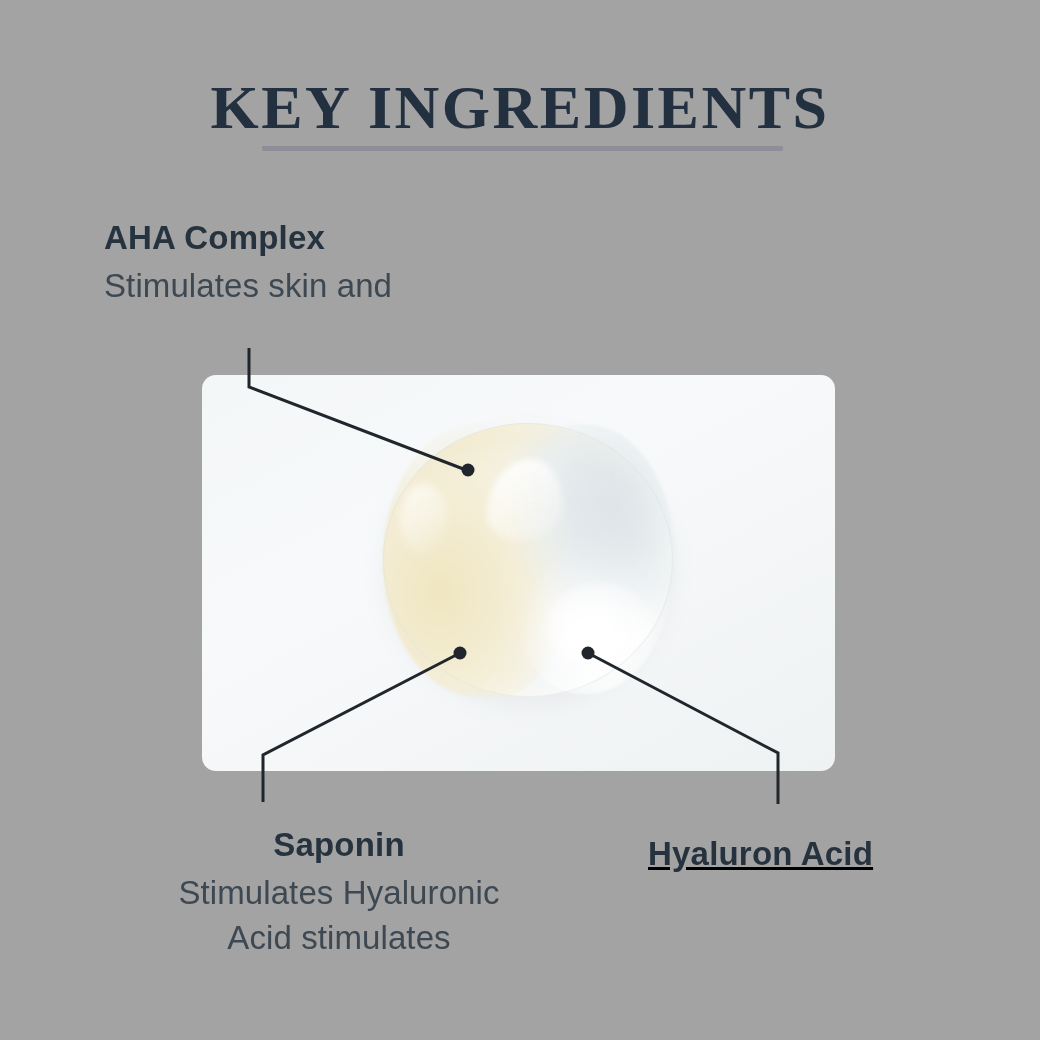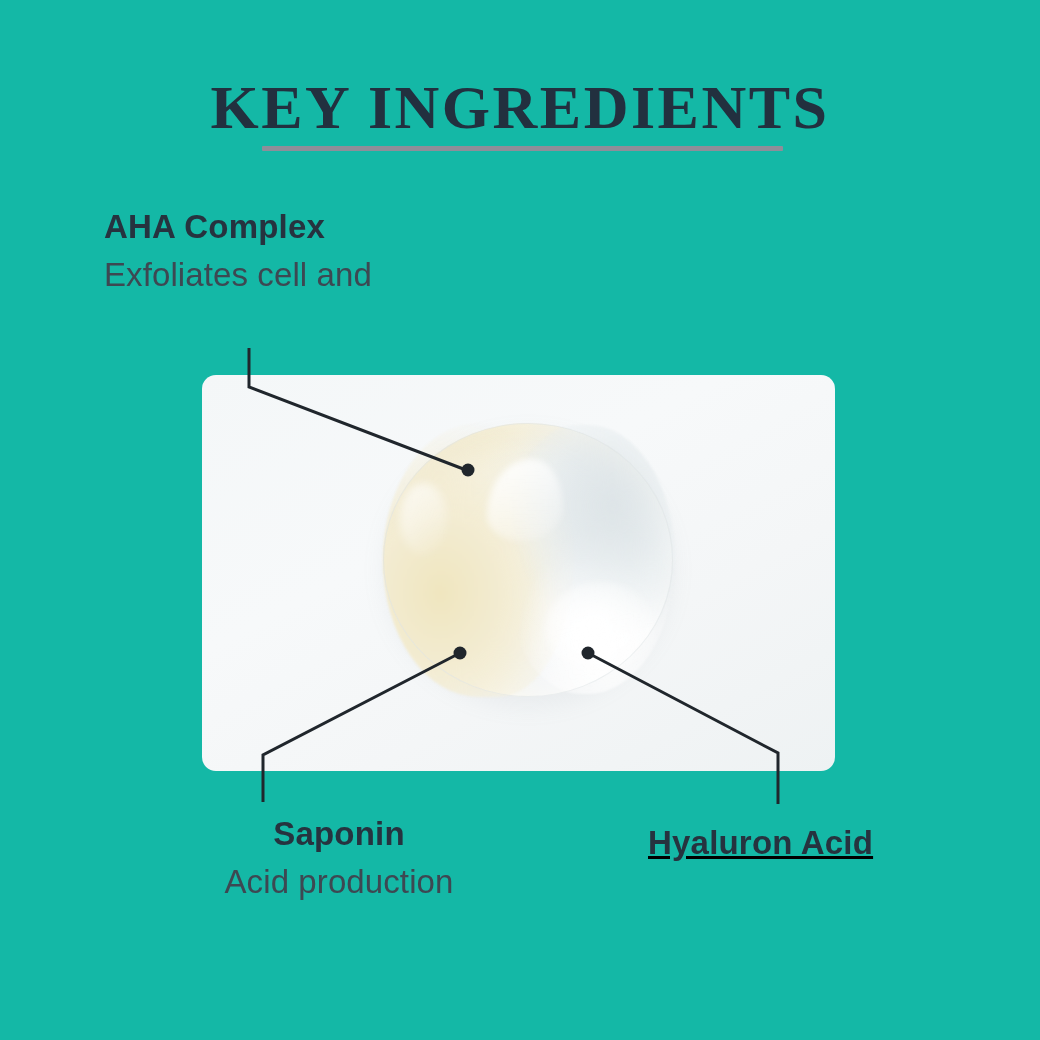--- a/index.html
+++ b/index.html
@@ -14,21 +14,21 @@
     font-family: "Liberation Sans", "DejaVu Sans", sans-serif;
     position: relative;
     -webkit-font-smoothing: antialiased;
   }
 
   #stage {
     position: absolute;
     left: 0; top: 0;
     width: 1040px;
     height: 1040px;
-    background: #14b8a6;
+    background: #a3a3a3;
   }
 
   
   .title-block {
     position: absolute;
     left: 0;
     top: 74px;
     width: 1040px;
     text-align: center;
   }
@@ -174,21 +174,21 @@
   .callout {
     position: absolute;
   }
   .callout-title {
     font-family: "Liberation Sans", "DejaVu Sans", sans-serif;
     font-weight: bold;
     font-size: 33px;
     line-height: 42px;
     color: #26333f;
     letter-spacing: 0.2px;
-    margin: 0 0 4px 0;
+    margin: 11px 0 4px 0;
     white-space: nowrap;
   }
   .callout-desc {
     font-family: "Liberation Sans", "DejaVu Sans", sans-serif;
     font-weight: normal;
     font-size: 33px;
     line-height: 45px;
     color: #3d4852;
     letter-spacing: 0.1px;
     margin: 0;
@@ -228,28 +228,29 @@
     <path d="M460,653 L263,755 L263,802"></path>
     <circle cx="460" cy="653" r="6.5"></circle>
 
     <path d="M588,653 L778,753 L778,804"></path>
     <circle cx="588" cy="653" r="6.5"></circle>
   </svg>
 
   <div class="callout" id="callout-aha">
     <p class="callout-title">AHA Complex</p>
     <p class="callout-desc">
-      <span class="line">Exfoliates cell and</span>
+      <span class="line">Stimulates skin and</span>
     </p>
   </div>
 
   <div class="callout" id="callout-saponin">
     <p class="callout-title">Saponin</p>
     <p class="callout-desc">
-      <span class="line">Acid production</span>
+      <span class="line">Stimulates Hyaluronic</span>
+      <span class="line">Acid stimulates</span>
     </p>
   </div>
 
   <div class="callout" id="callout-hyaluron">
     <p class="callout-title">Hyaluron Acid</p>
   </div>
 
 </div>
 
 </body></html>

